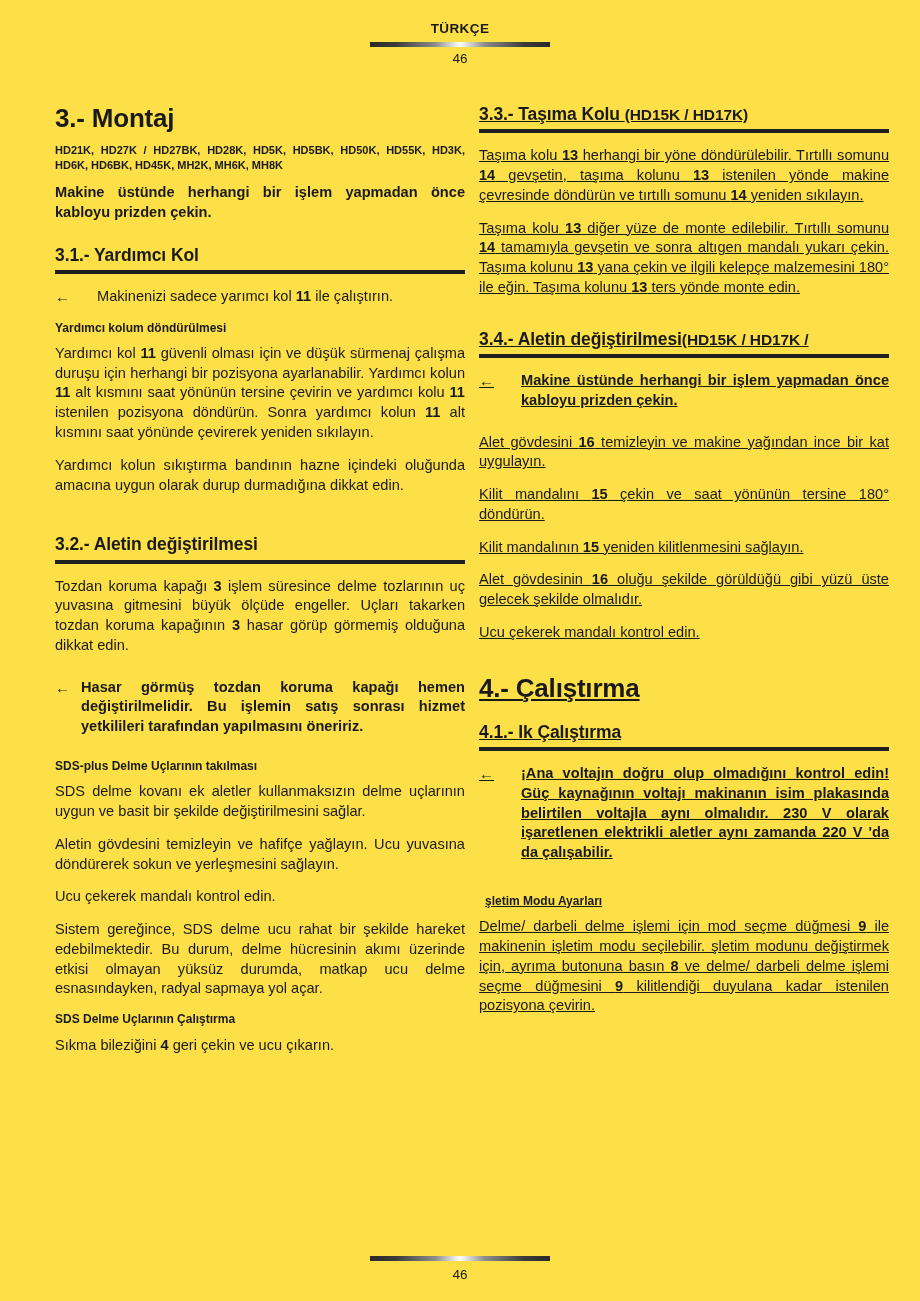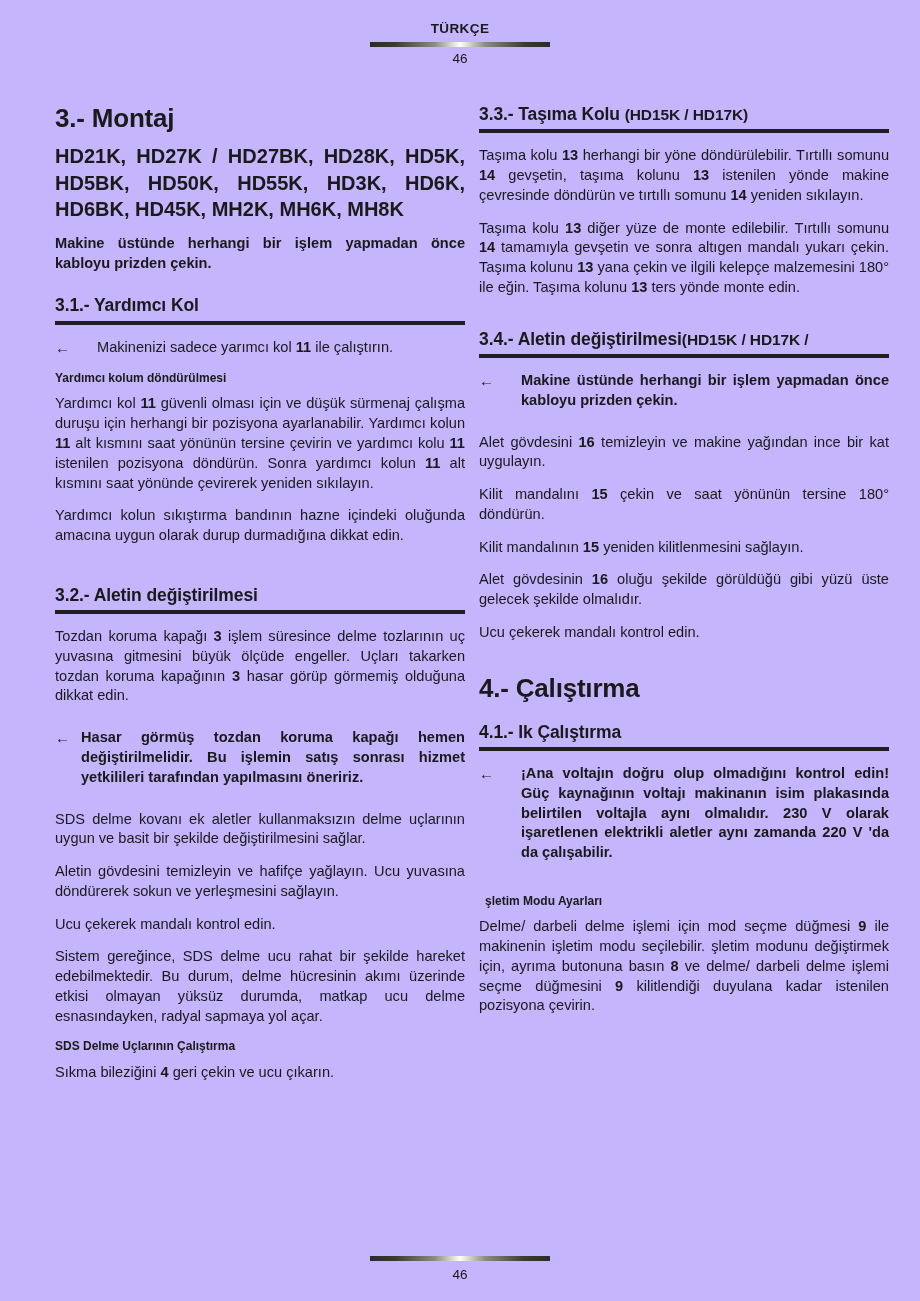--- a/index.html
+++ b/index.html
@@ -8,21 +8,21 @@
     background: #ffffff;
   }
   body {
     font-family: "Liberation Sans", sans-serif;
     color: #1a1a1a;
   }
   .page {
     position: relative;
     width: 920px;
     height: 1301px;
-    background: #c4b5fd;
+    background: #fde047;
     overflow: hidden;
     box-sizing: border-box;
   }
 
   
   .runhead {
     position: absolute;
     top: 22px;
     left: 0;
     width: 920px;
@@ -58,21 +58,21 @@
   }
   .runfoot .grad-rule { margin-bottom: 6px; }
 
   
   .col {
     position: absolute;
     top: 104px;
     width: 410px;
   }
   .col-left  { left: 55px; }
-  .col-right { left: 479px; }
+  .col-right { left: 479px; text-decoration: underline; }
 
   
   h1.chapter {
     font-size: 26px;
     font-weight: bold;
     margin: 0 0 10px 0;
     letter-spacing: -0.2px;
     line-height: 1.12;
   }
   h2.section {
@@ -108,21 +108,21 @@
     font-size: 14.6px;
     line-height: 1.355;
     margin: 0 0 13px 0;
     text-align: justify;
     -webkit-hyphens: none;
     hyphens: none;
   }
   p.last { margin-bottom: 0; }
   p.models {
     font-weight: bold;
-    font-size: 20px;
+    font-size: 11px;
     line-height: 1.33;
     margin-bottom: 11px;
   }
   p.bold {
     font-weight: bold;
   }
   b { font-weight: bold; }
 
   
   .note {
@@ -194,20 +194,21 @@
 
     <div class="gap-sm"></div>
 
     <div class="note bold">
       <span class="arrow">←</span>
       <span class="note-body">Hasar görmüş tozdan koruma kapağı hemen değiştirilmelidir. Bu işlemin satış sonrası hizmet yetkilileri tarafından yapılmasını öneririz.</span>
     </div>
 
     <div class="gap-sm"></div>
 
+    <h3 class="sub">SDS-plus Delme Uçlarının takılması</h3>
 
     <p>SDS delme kovanı ek aletler kullanmaksızın delme uçlarının uygun ve basit bir şekilde değiştirilmesini sağlar.</p>
     <p>Aletin gövdesini temizleyin ve hafifçe yağlayın. Ucu yuvasına döndürerek sokun ve yerleşmesini sağlayın.</p>
     <p>Ucu çekerek mandalı kontrol edin.</p>
     <p>Sistem gereğince, SDS delme ucu rahat bir şekilde hareket edebilmektedir. Bu durum, delme hücresinin akımı üzerinde etkisi olmayan yüksüz durumda, matkap ucu delme esnasındayken, radyal sapmaya yol açar.</p>
 
     <h3 class="sub">SDS Delme Uçlarının Çalıştırma</h3>
 
     <p class="last">Sıkma bileziğini <b>4</b> geri çekin ve ucu çıkarın.</p>
 

